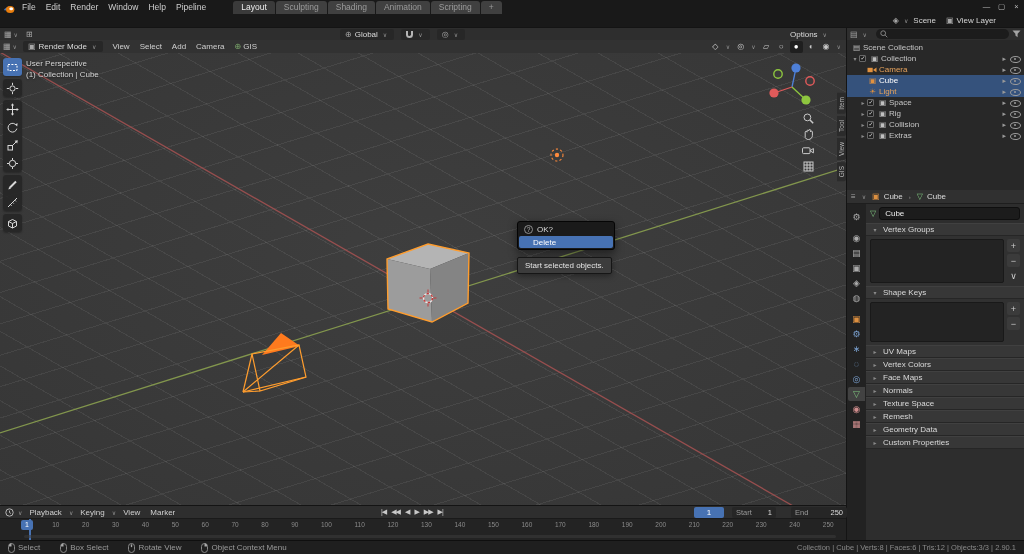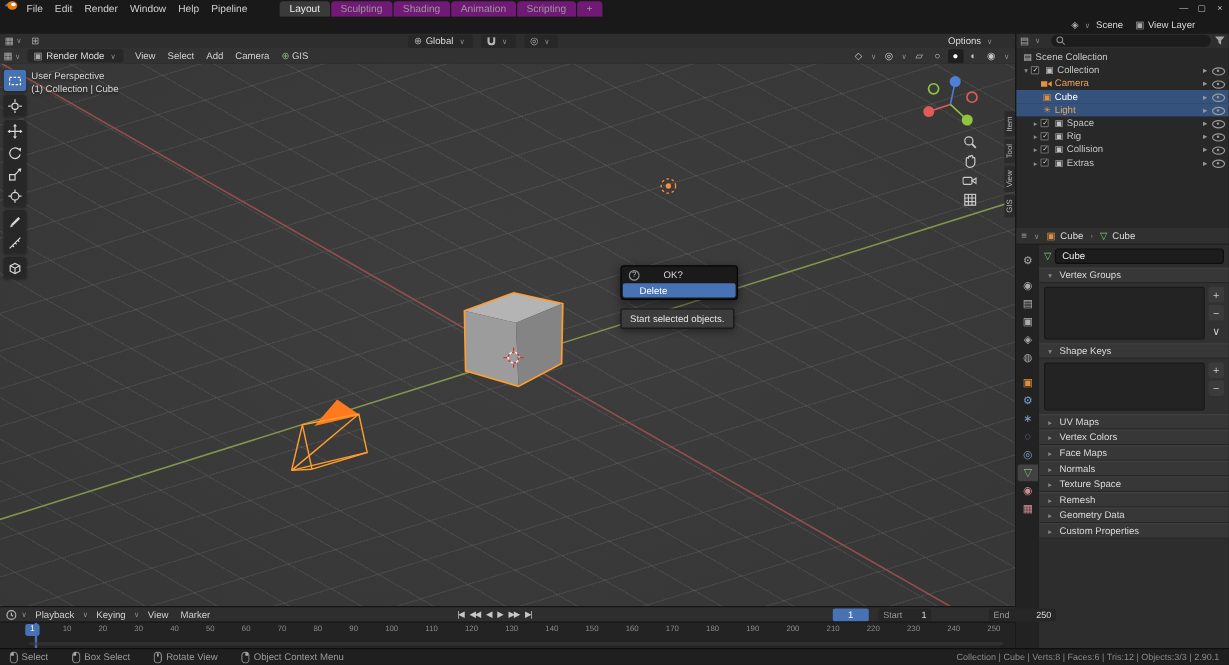--- a/index.html
+++ b/index.html
@@ -1,23 +1,23 @@
 <!DOCTYPE html>
 <html><head>
 <meta charset="utf-8">
 <style>
 *{margin:0;padding:0;box-sizing:border-box;user-select:none}
 html,body{width:1024px;height:554px;overflow:hidden}
 body{position:relative;background:#1d1d1d;font-family:"Liberation Sans",sans-serif;color:#c8c8c8}
 .crt{font-size:6px;color:#909090;margin:0 2px}
 
-#titlebar{position:absolute;left:0;top:0;right:0;height:14px;background:#191919;display:flex;align-items:flex-start;padding-left:4px}
+#titlebar{position:absolute;left:0;top:0;right:0;height:14px;background:#191919;display:flex;align-items:flex-end;padding-left:4px}
 .menuitem{font-size:8.5px;color:#cfcfcf;padding:0 5px;height:14px;display:flex;align-items:center}
 #ws-tabs{display:flex;align-items:flex-end;height:14px;margin-left:22px}
-.wtab{font-size:8.5px;color:#9a9a9a;background:#701a75;padding:1px 8px;border-radius:3px 3px 0 0;margin-right:1px;height:13px}
+.wtab{font-size:8.5px;color:#9a9a9a;background:#404040;padding:1px 8px;border-radius:3px 3px 0 0;margin-right:1px;height:13px}
 .wtab.active{background:#3a3a3a;color:#ededed}
 .winbtn{width:15px;text-align:center;font-size:7.5px;color:#bdbdbd;height:14px;line-height:14px}
 
 #topbar2{position:absolute;left:0;top:14px;right:0;height:13px;background:#191919;display:flex;align-items:center;justify-content:flex-end;padding-right:28px;gap:10px}
 .tb2w{display:flex;align-items:center;gap:3px;font-size:8px;color:#d5d5d5}
 .mini{font-size:8px;color:#a8a8a8}
 
 #toolsettings{position:absolute;left:0;top:27px;width:846px;height:13px;background:#2e2e2e;border-top:1px solid #141414;display:flex;align-items:center;padding:0 4px}
 .ts-center{position:absolute;left:340px;top:1px;display:flex;align-items:center;gap:7px}
 .pill{background:#272727;border-radius:2px;height:11px;display:inline-flex;align-items:center;padding:0 5px;font-size:8px;color:#dcdcdc;gap:3px}
@@ -41,21 +41,21 @@
 .vp-text{position:absolute;left:26px;top:5px;font-size:8px;color:#d6d6d6;line-height:11px;text-shadow:0 1px 2px rgba(0,0,0,.55)}
 #vp-tools{position:absolute;left:3px;top:5px;display:flex;flex-direction:column;gap:3px}
 .tool-group{background:rgba(36,36,36,.88);border-radius:3px;display:flex;flex-direction:column;overflow:hidden;box-shadow:0 1px 2px rgba(0,0,0,.3)}
 .tool{width:19px;height:18px;display:flex;align-items:center;justify-content:center;color:#d8d8d8}
 .tool.active{background:#4772b3;color:#fff}
 #vp-nav{position:absolute;right:28px;top:4px}
 .vp-sideicon{position:absolute;right:31px;width:14px;height:14px;color:#c9c9c9;display:flex;align-items:center;justify-content:center}
 #vp-sidetabs{position:absolute;right:0;top:40px;display:flex;flex-direction:column;gap:2px}
 .stab{writing-mode:vertical-rl;transform:rotate(180deg);font-size:6.5px;color:#b8b8b8;background:#2b2b2b;padding:4px 1px;border-radius:2px 0 0 2px}
 #vp-popup{position:absolute;left:517px;top:168px;width:98px;background:#1a1a1a;border:1px solid #050505;border-radius:3px;box-shadow:0 3px 8px rgba(0,0,0,.5);padding:1px;z-index:5}
-.popup-h{display:flex;align-items:center;gap:20px;height:13px;padding:0 5px;font-size:8px;color:#d8d8d8}
+.popup-h{display:flex;align-items:center;gap:4px;height:13px;padding:0 5px;font-size:8px;color:#d8d8d8}
 .qmark{width:9px;height:9px;border:1px solid #8f8f8f;border-radius:50%;font-size:6.5px;display:flex;align-items:center;justify-content:center;color:#b8b8b8}
 .popup-item{height:12px;background:#4772b3;border-radius:2px;color:#fff;font-size:8px;display:flex;align-items:center;padding-left:14px}
 #vp-tooltip{position:absolute;left:517px;top:204px;background:#3c3c3c;border:1px solid #161616;border-radius:2px;font-size:8px;color:#e3e3e3;padding:3px 7px;box-shadow:0 2px 6px rgba(0,0,0,.4);z-index:5;white-space:nowrap}
 
 #outliner{position:absolute;left:846px;top:40px;right:0;height:150px;background:#282828;border-left:1px solid #141414;padding-top:2px}
 .ol-row{height:11px;display:flex;align-items:center;font-size:8px;padding-left:4px;position:relative;color:#c5c5c5}
 .ol-row.sel{background:#35527c}
 .tw{width:8px;font-size:6px;color:#8a8a8a;text-align:center;flex:none}
 .sp{width:8px;flex:none}
 .cb{width:7px;height:7px;border:1px solid #676767;background:#1f1f1f;border-radius:1px;margin-right:3px;position:relative;flex:none}
@@ -88,21 +88,21 @@
 .btncol{display:flex;flex-direction:column;gap:2px}
 .sqbtn{width:13px;height:13px;background:#3b3b3b;border-radius:2px;color:#ccc;font-size:9px;display:flex;align-items:center;justify-content:center}
 
 #timeline{position:absolute;left:0;top:505px;width:846px;height:35px}
 #tl-header{height:13px;background:#2e2e2e;border-top:1px solid #141414;display:flex;align-items:center;position:relative;padding:0 3px}
 .transport{position:absolute;left:380px;display:flex;gap:3px}
 .tbtn{font-size:7px;color:#c8c8c8;letter-spacing:-1px;padding:0 1px}
 #frame-field{position:absolute;left:694px;width:30px;height:11px;background:#4772b3;border-radius:2px;color:#fff;font-size:8px;display:flex;align-items:center;justify-content:center;top:1px}
 .range-pill{position:absolute;height:11px;background:#262626;border-radius:2px;font-size:7.5px;display:flex;align-items:center;justify-content:space-between;padding:0 4px;color:#999;top:1px}
 #start-pill{left:732px;width:44px}
-#end-pill{left:824px;width:56px}
+#end-pill{left:791px;width:56px}
 .range-val{color:#ddd}
 #tl-ruler{height:22px;background:#232323;border-top:1px solid #1a1a1a;position:relative}
 #ruler-labels{position:absolute;left:26px;right:12px;top:2px;display:flex;justify-content:space-between;font-size:6.5px;color:#8a8a8a}
 #cf-line{position:absolute;left:29px;top:0;width:2px;height:22px;background:#4772b3}
 #cf-box{position:absolute;left:21px;top:1px;background:#4772b3;color:#fff;font-size:7px;padding:0 4px;border-radius:2px;height:10px;line-height:10px}
 #ruler-sb{position:absolute;left:24px;right:10px;bottom:2px;height:3px;background:#3d3d3d;border-radius:2px;opacity:.55}
 
 #statusbar{position:absolute;left:0;top:540px;right:0;height:14px;background:#1f1f1f;border-top:1px solid #0f0f0f;display:flex;align-items:center;padding:0 8px}
 .sb-item{display:flex;align-items:center;gap:3px;font-size:8px;color:#9b9b9b;margin-right:20px}
 #sb-right{margin-left:auto;font-size:7.5px;color:#8a8a8a}

